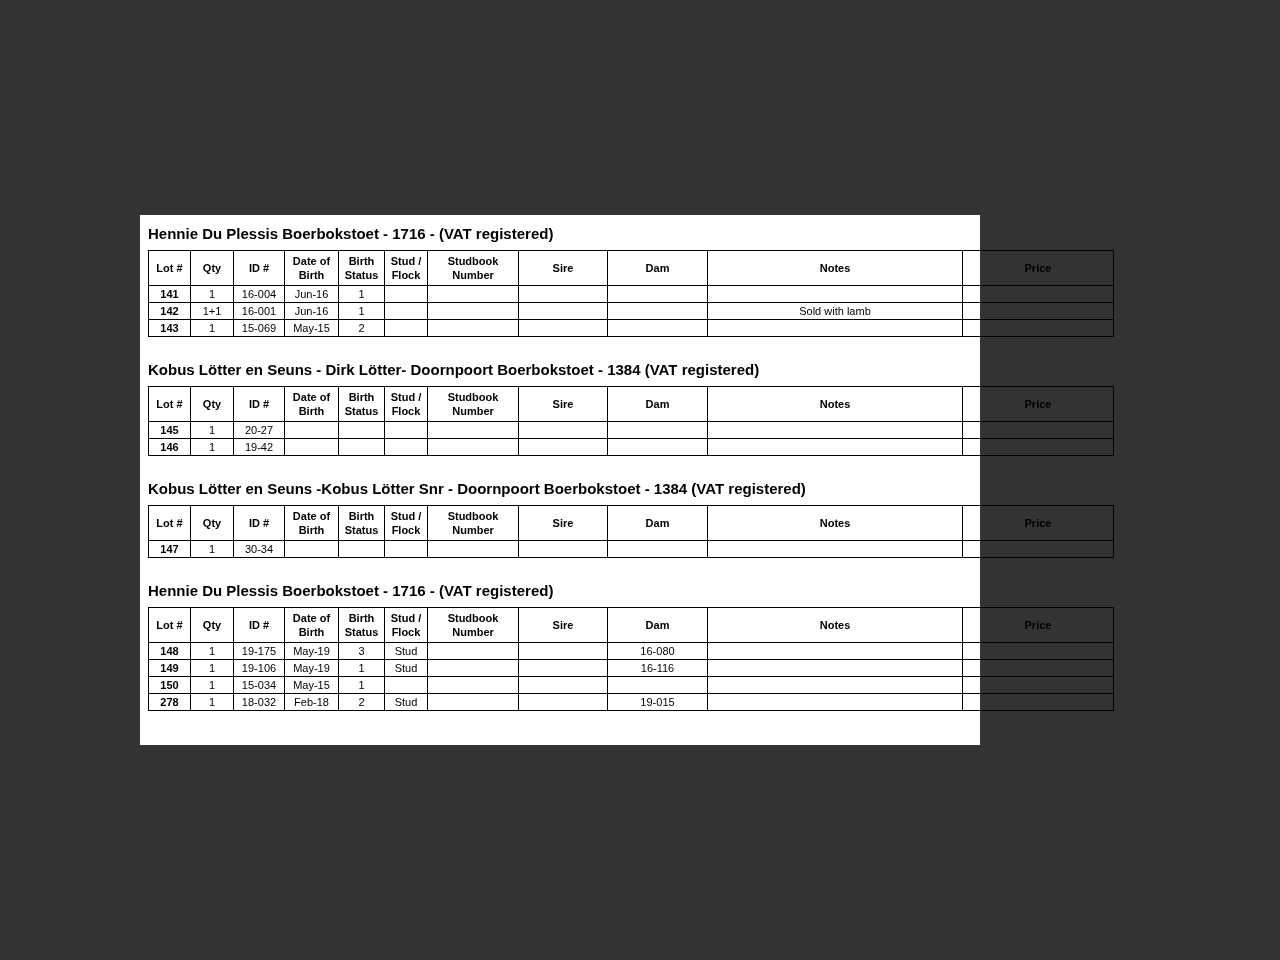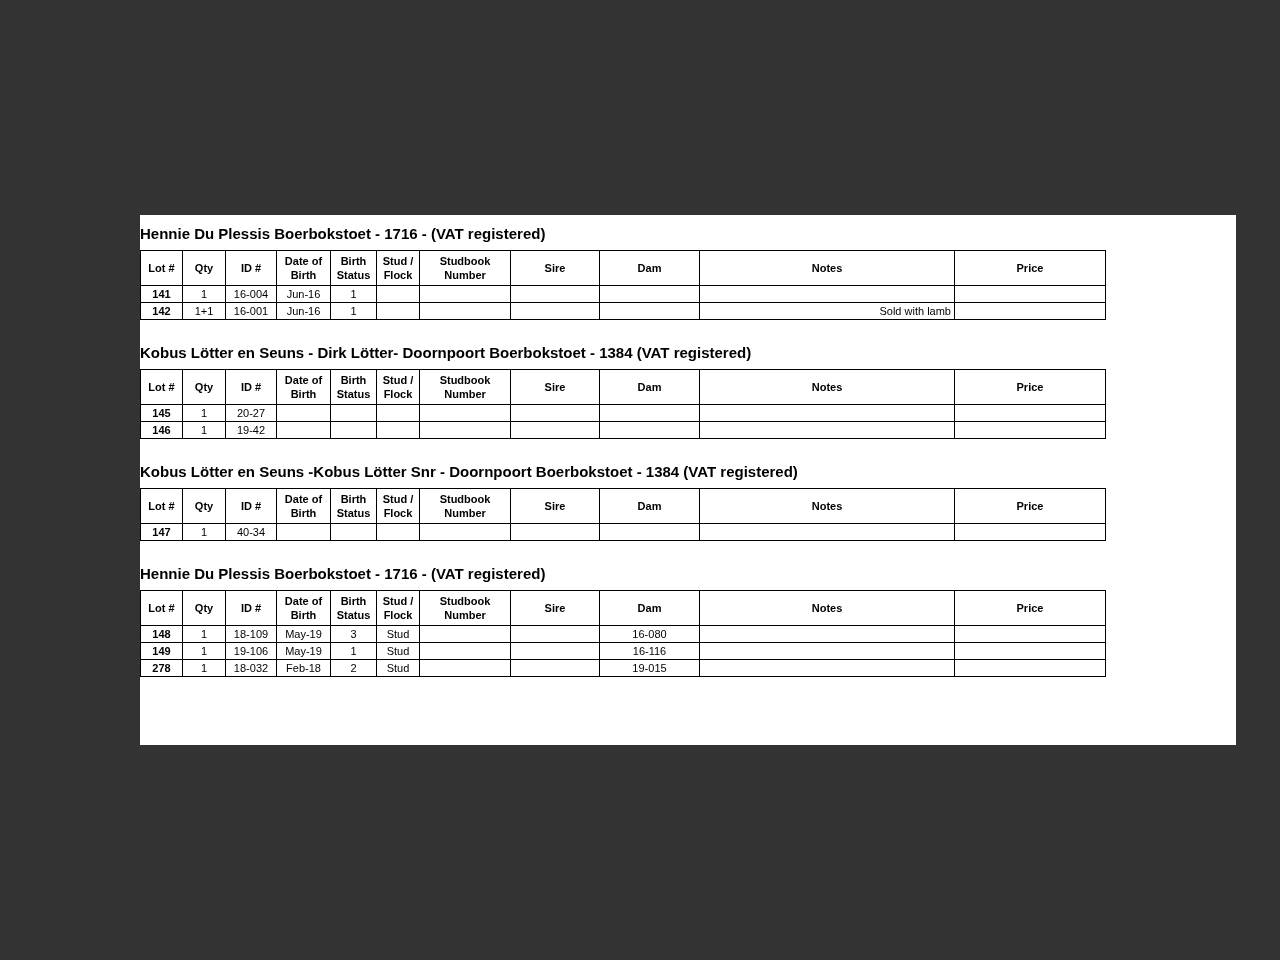--- a/index.html
+++ b/index.html
@@ -11,24 +11,24 @@
   }
   .stage {
     position: relative;
     width: 1280px; height: 960px;
     background: #333333;
     overflow: hidden;
   }
   .paper {
     position: absolute;
     left: 140px; top: 215px;
-    width: 1096px; height: 530px;
+    width: 840px; height: 530px;
     background: #ffffff;
     box-sizing: border-box;
-    padding: 10px 20px 0 0;
+    padding: 10px 20px 0 8px;
   }
   .section { margin-bottom: 24px; }
   .heading {
     font-size: 15px;
     font-weight: bold;
     margin: 0 0 8px 0;
     white-space: nowrap;
   }
   table.lot-table {
     border-collapse: collapse;
@@ -51,21 +51,21 @@
     white-space: normal;
   }
   .lot-table td {
     text-align: center;
     vertical-align: middle;
     height: 16px;
     padding: 0 3px;
     white-space: nowrap;
   }
   .lot-table td.c0 { font-weight: bold; }
-  .lot-table td.c9 { text-align: right; }
+  .lot-table td.c9 { text-align: center; }
   col.c0 { width: 42px; }
   col.c1 { width: 43px; }
   col.c2 { width: 51px; }
   col.c3 { width: 54px; }
   col.c4 { width: 46px; }
   col.c5 { width: 43px; }
   col.c6 { width: 91px; }
   col.c7 { width: 89px; }
   col.c8 { width: 100px; }
   col.c9 { width: 255px; }
@@ -127,20 +127,33 @@
               <td class="c2">16-001</td>
               <td class="c3">Jun-16</td>
               <td class="c4">1</td>
               <td class="c5"></td>
               <td class="c6"></td>
               <td class="c7"></td>
               <td class="c8"></td>
               <td class="c9">Sold with lamb</td>
               <td class="c10"></td>
             </tr>
+            <tr>
+              <td class="c0">143</td>
+              <td class="c1">1</td>
+              <td class="c2">15-069</td>
+              <td class="c3">May-15</td>
+              <td class="c4">2</td>
+              <td class="c5"></td>
+              <td class="c6"></td>
+              <td class="c7"></td>
+              <td class="c8"></td>
+              <td class="c9"></td>
+              <td class="c10"></td>
+            </tr>
           </tbody>
         </table>
       </section>
       <section class="section">
         <h2 class="heading">Kobus Lötter en Seuns - Dirk Lötter- Doornpoort Boerbokstoet - 1384 (VAT registered)</h2>
         <table class="lot-table">
           <colgroup>
             <col class="c0">
             <col class="c1">
             <col class="c2">
@@ -226,21 +239,21 @@
               <th class="c7">Sire</th>
               <th class="c8">Dam</th>
               <th class="c9">Notes</th>
               <th class="c10">Price</th>
             </tr>
           </thead>
           <tbody>
             <tr>
               <td class="c0">147</td>
               <td class="c1">1</td>
-              <td class="c2">40-34</td>
+              <td class="c2">30-34</td>
               <td class="c3"></td>
               <td class="c4"></td>
               <td class="c5"></td>
               <td class="c6"></td>
               <td class="c7"></td>
               <td class="c8"></td>
               <td class="c9"></td>
               <td class="c10"></td>
             </tr>
           </tbody>
@@ -274,40 +287,53 @@
               <th class="c7">Sire</th>
               <th class="c8">Dam</th>
               <th class="c9">Notes</th>
               <th class="c10">Price</th>
             </tr>
           </thead>
           <tbody>
             <tr>
               <td class="c0">148</td>
               <td class="c1">1</td>
-              <td class="c2">18-109</td>
+              <td class="c2">19-175</td>
               <td class="c3">May-19</td>
               <td class="c4">3</td>
               <td class="c5">Stud</td>
               <td class="c6"></td>
               <td class="c7"></td>
               <td class="c8">16-080</td>
               <td class="c9"></td>
               <td class="c10"></td>
             </tr>
             <tr>
               <td class="c0">149</td>
               <td class="c1">1</td>
               <td class="c2">19-106</td>
               <td class="c3">May-19</td>
               <td class="c4">1</td>
               <td class="c5">Stud</td>
               <td class="c6"></td>
               <td class="c7"></td>
               <td class="c8">16-116</td>
+              <td class="c9"></td>
+              <td class="c10"></td>
+            </tr>
+            <tr>
+              <td class="c0">150</td>
+              <td class="c1">1</td>
+              <td class="c2">15-034</td>
+              <td class="c3">May-15</td>
+              <td class="c4">1</td>
+              <td class="c5"></td>
+              <td class="c6"></td>
+              <td class="c7"></td>
+              <td class="c8"></td>
               <td class="c9"></td>
               <td class="c10"></td>
             </tr>
             <tr>
               <td class="c0">278</td>
               <td class="c1">1</td>
               <td class="c2">18-032</td>
               <td class="c3">Feb-18</td>
               <td class="c4">2</td>
               <td class="c5">Stud</td>

